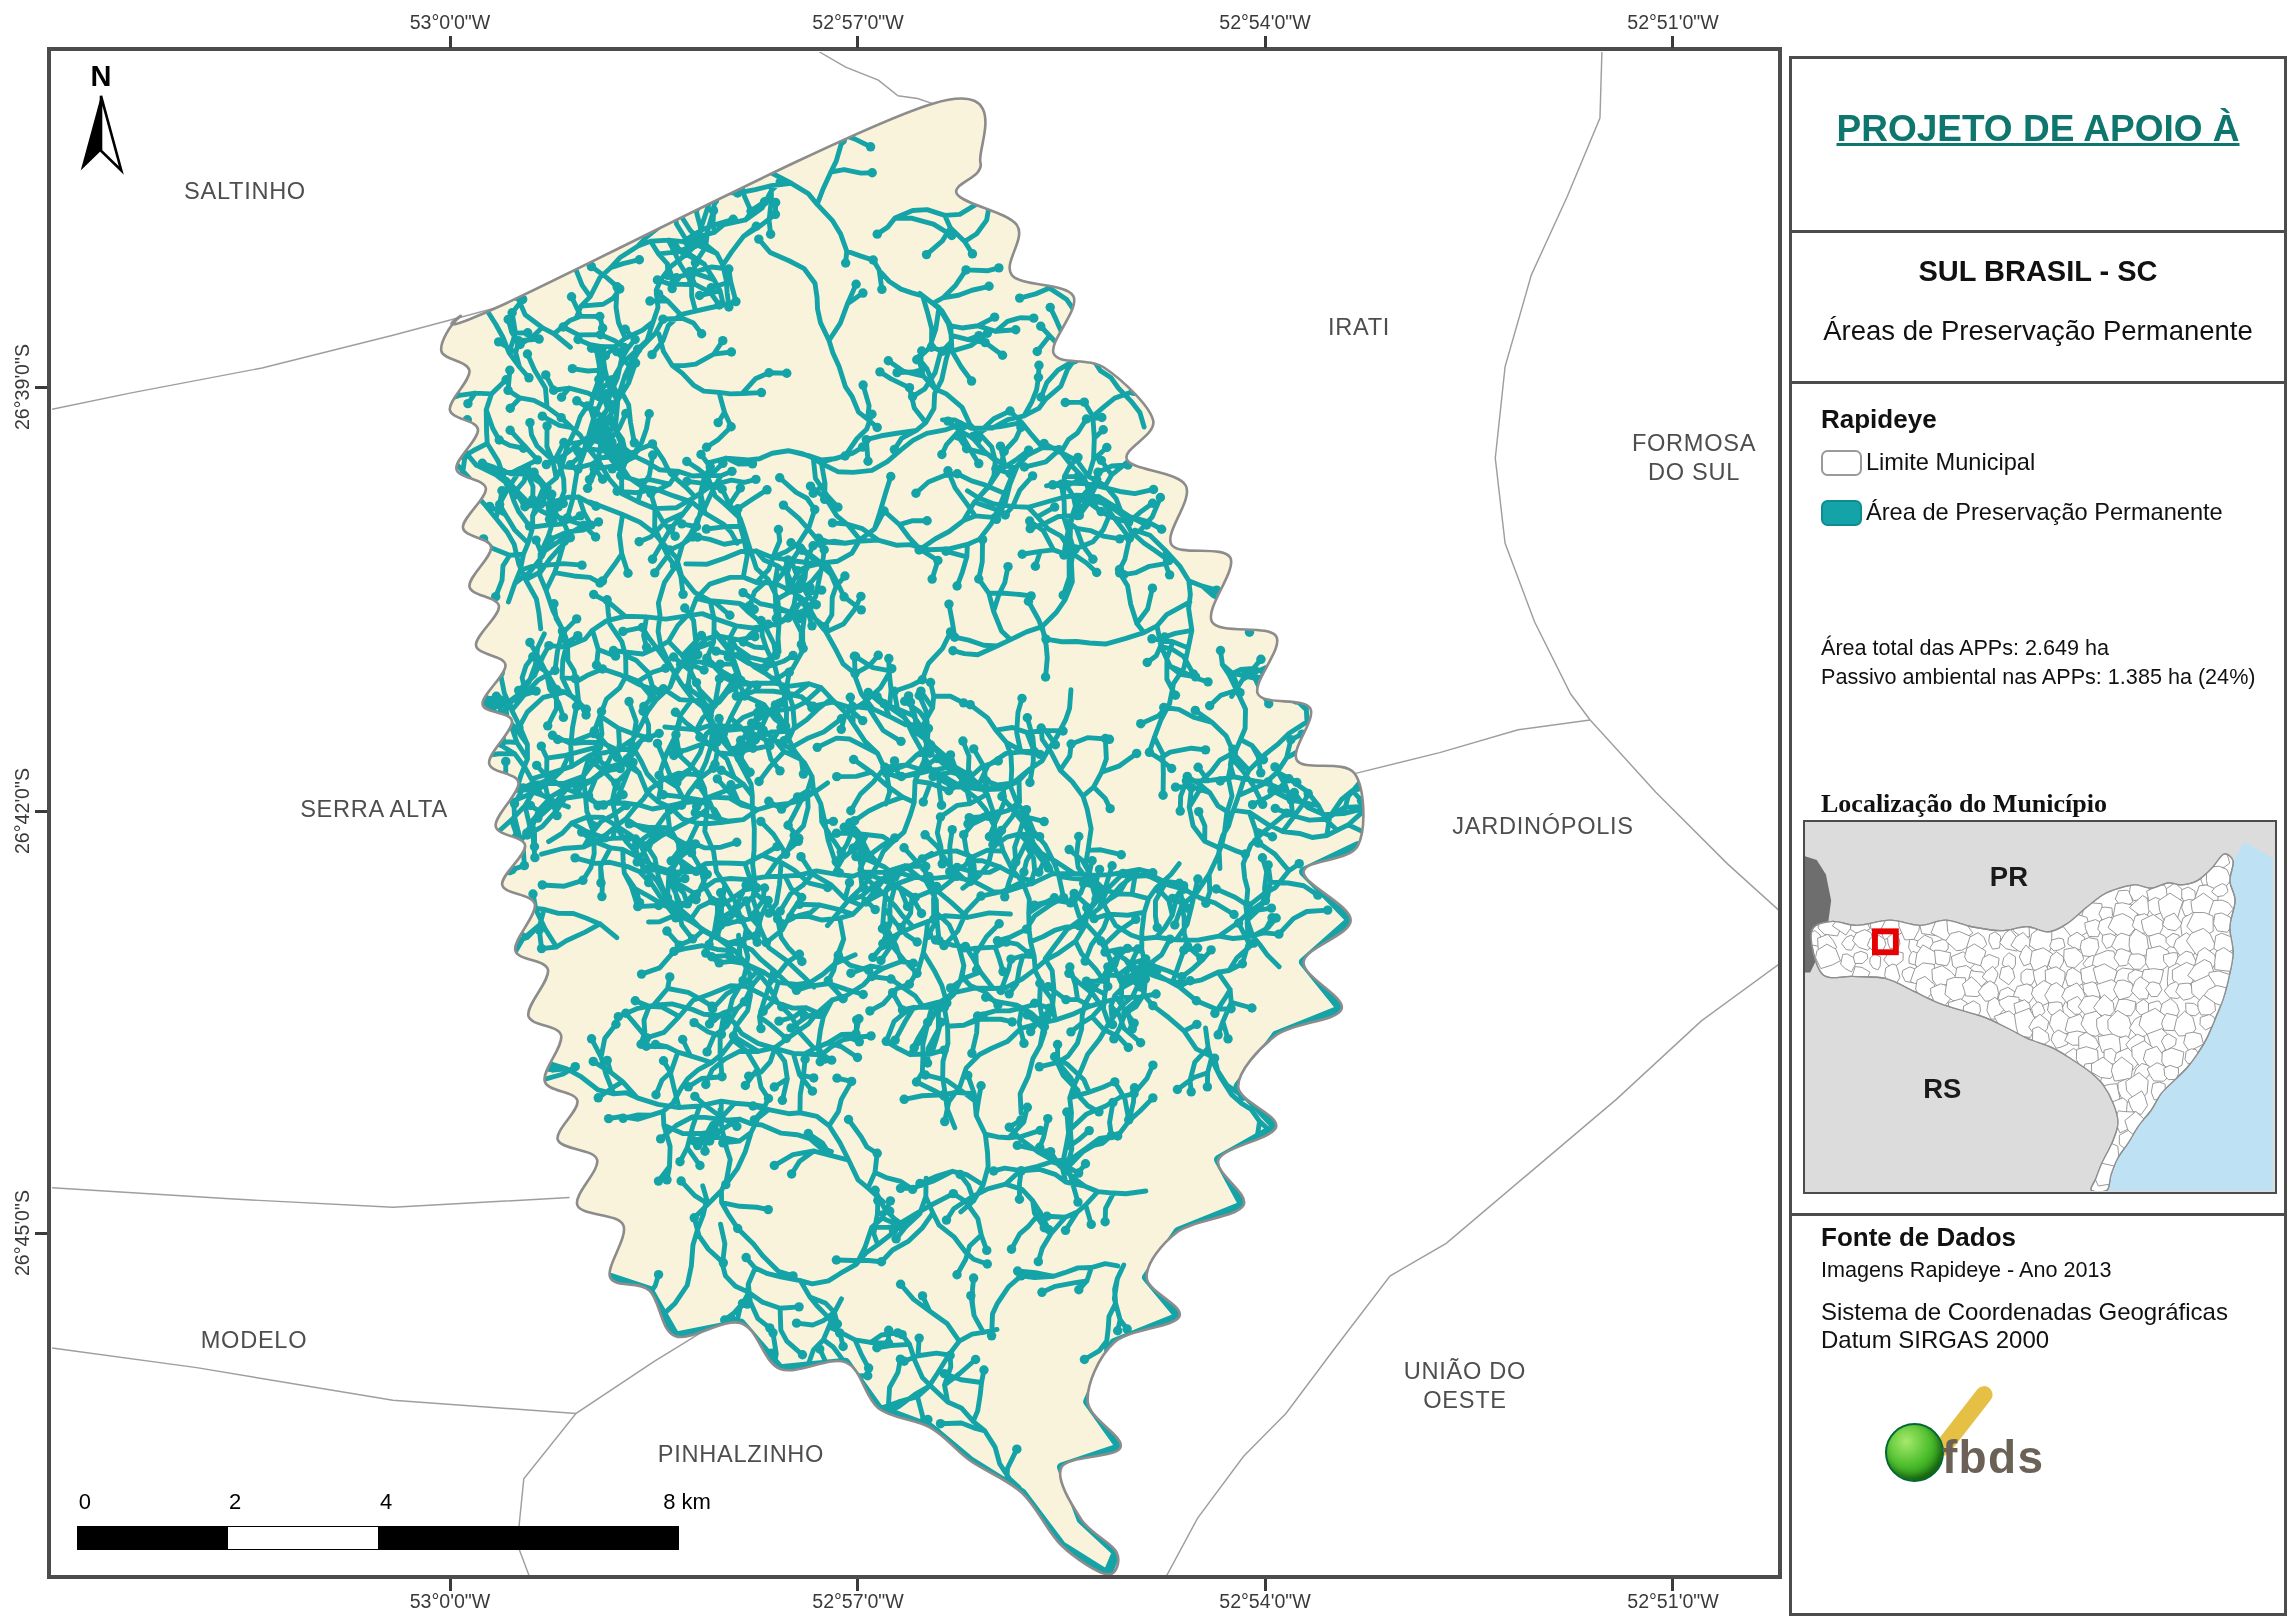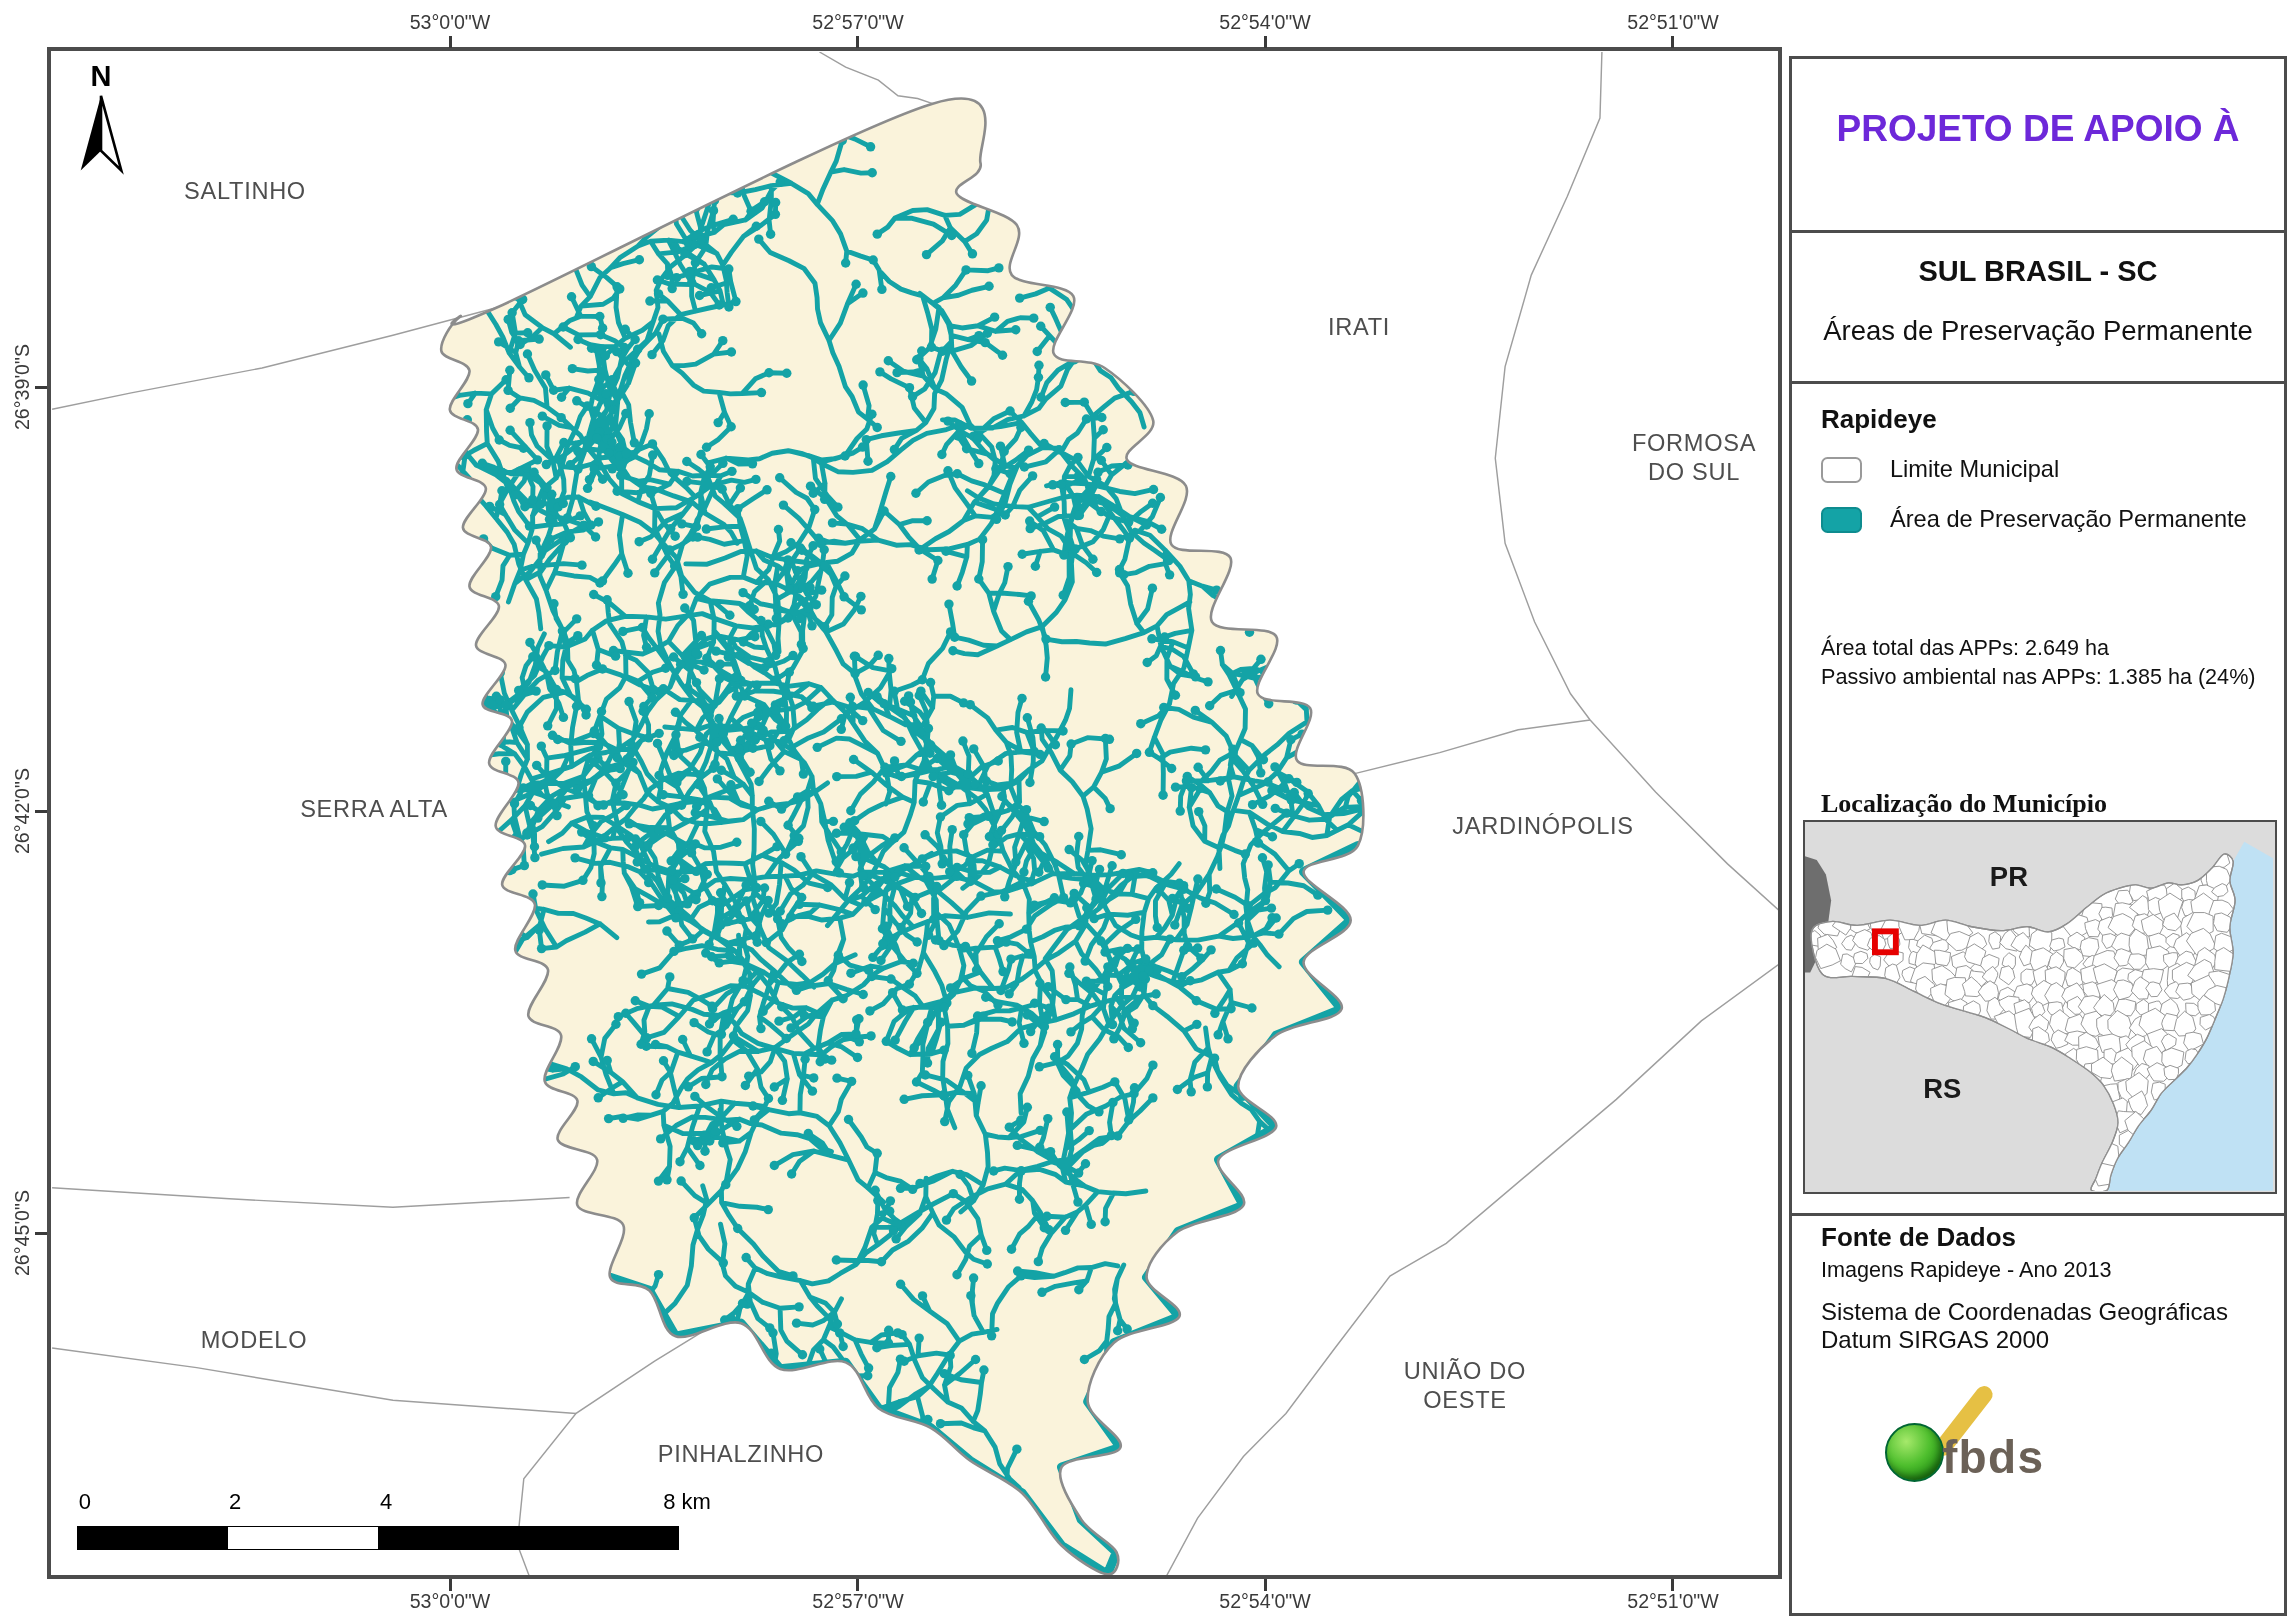--- a/index.html
+++ b/index.html
@@ -29,25 +29,25 @@
   .scalebar .bar{position:absolute;top:37px;left:0;width:602px;height:23.6px;border:1.3px solid #000;
                  box-sizing:border-box;display:flex;}
   .scalebar .seg1{width:25%;background:#000;}
   .scalebar .seg2{width:25%;background:#fff;}
   .scalebar .seg3{width:50%;background:#000;}
   
   .panel{position:absolute;left:1789px;top:56px;width:498px;height:1560px;background:#ffffff;
          border:3.9px solid #4C4C4C;box-sizing:border-box;}
   .panel .divider{position:absolute;left:0;right:0;height:3.3px;background:#4C4C4C;}
   .p-title{position:absolute;top:46px;left:0;right:0;text-align:center;
-           font-size:37px;font-weight:bold;line-height:48px;color:#6d28d9;}
+           font-size:37px;font-weight:bold;line-height:48px;color:#0f766e;text-decoration:underline;}
   .p-sub1{position:absolute;top:196px;left:0;right:0;text-align:center;font-size:29px;font-weight:bold;}
   .p-sub2{position:absolute;top:256px;left:0;right:0;text-align:center;font-size:27.5px;}
   .p-legend-h{position:absolute;top:345px;left:29px;font-size:26px;font-weight:bold;}
-  .legend-row{position:absolute;left:29px;display:flex;align-items:center;gap:28px;margin-top:7px;}
+  .legend-row{position:absolute;left:29px;display:flex;align-items:center;gap:4px;}
   .swatch{width:41px;height:26px;border-radius:6.5px;box-sizing:border-box;flex:0 0 auto;}
   .swatch-muni{background:#ffffff;border:2.6px solid #9A9A9A;}
   .swatch-app{background:#14A3A6;border:2px solid #0E8C8F;}
   .legend-row span{font-size:23.6px;}
   .p-stats{position:absolute;left:29px;top:574px;font-size:21.6px;line-height:29px;}
   .p-loc-h{position:absolute;top:730px;left:29px;font-size:26px;font-weight:bold;font-family:Liberation Serif, serif;}
   .loc-box{position:absolute;left:10.5px;top:761px;width:474px;height:374px;
            border:2.6px solid #4C4C4C;box-sizing:border-box;background:#DCDCDC;overflow:hidden;}
   #locSvg{width:468px;height:369px;display:block;}
   .p-src-h{position:absolute;top:1163px;left:29px;font-size:26px;font-weight:bold;}

